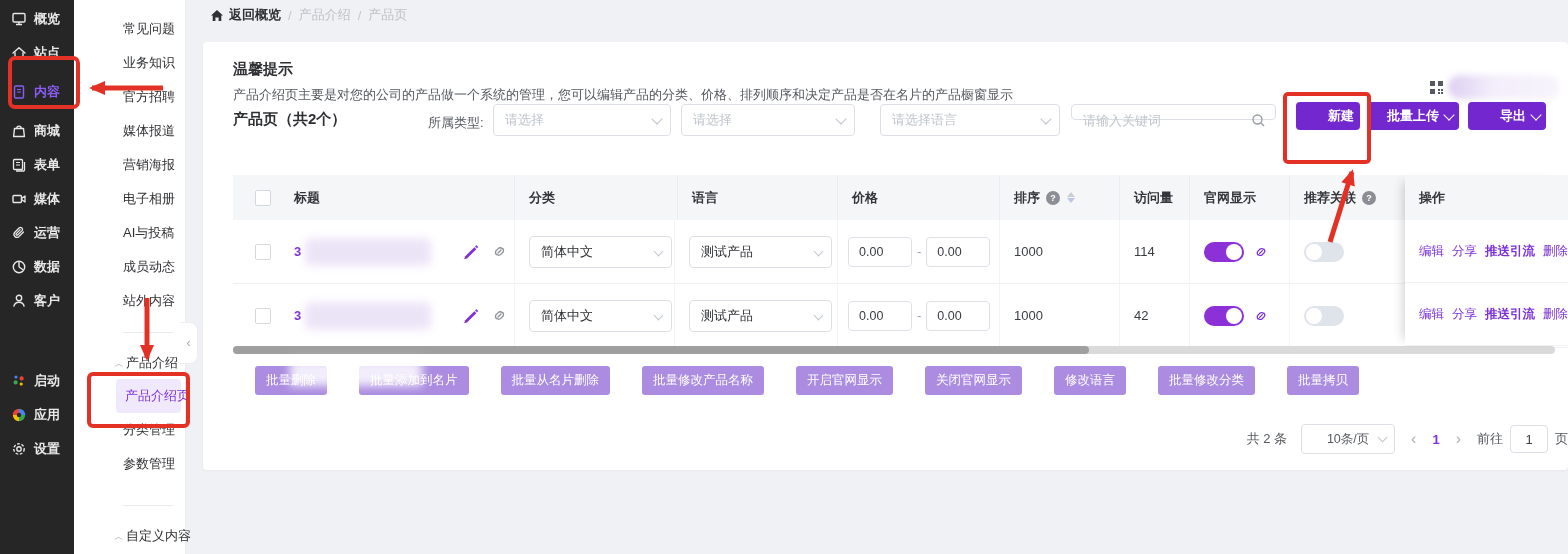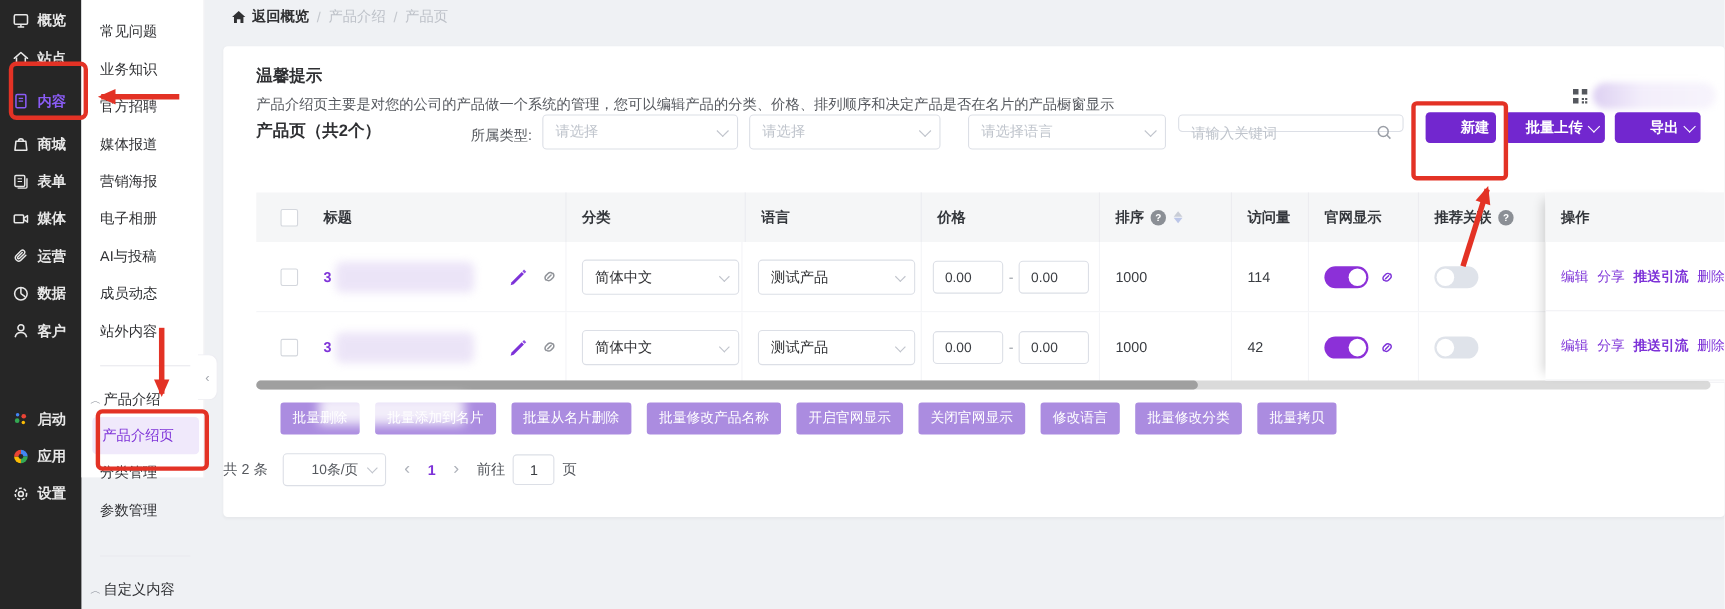--- a/index.html
+++ b/index.html
@@ -9,21 +9,21 @@
   
   .rail{position:absolute;left:0;top:0;width:74px;height:554px;background:#262626;display:flex;flex-direction:column;padding-top:0;box-sizing:border-box;z-index:2;}
   .rail-item{display:flex;align-items:center;gap:7px;height:34px;padding-left:11px;color:#e8e8e8;font-size:13px;font-weight:700;cursor:pointer;flex:0 0 auto;}
   .rail-item .ric{width:16px;height:16px;display:inline-flex;align-items:center;justify-content:center;}
   .rail-item svg{display:block;}
   .rail-item.active{color:#8a5cf5;}
   .rail-spacer{flex:1 1 auto;}
   .rail-bottom{padding-bottom:88px;}
 
   
-  .submenu{position:absolute;left:74px;top:0;width:112px;height:434px;background:#ffffff;border-right:1px solid #ededf0;box-sizing:border-box;padding-top:12px;z-index:2;}
+  .submenu{position:absolute;left:74px;top:0;width:112px;height:554px;background:#ffffff;border-right:1px solid #ededf0;box-sizing:border-box;padding-top:12px;z-index:2;padding-left:32px;}
   .sm-item{height:34px;line-height:34px;padding-left:17px;font-size:13px;color:#2f3033;cursor:pointer;white-space:nowrap;}
   .sm-div{border-top:1px solid #e9e9ee;margin:14px 12px 14px 17px;}
   .sm-group{height:32px;line-height:32px;padding-left:8px;font-size:13px;color:#2f3033;font-weight:400;cursor:pointer;white-space:nowrap;}
   .sm-group .car{color:#8a8f99;font-size:10px;margin-right:2px;}
   .sm-item.active{background:#f0e9fb;color:#7d32d8;border-radius:4px;margin:0 4px 0 10px;padding-left:9px;height:34px;}
   .collapse-handle{position:absolute;left:180px;top:322px;width:17px;height:40px;background:#fff;border:1px solid #ececf1;border-left:none;border-radius:0 8px 8px 0;display:flex;align-items:center;justify-content:center;color:#a2a6ad;font-size:12px;cursor:pointer;z-index:3;}
 
   
   .main{position:absolute;left:186px;top:0;right:0;height:554px;}
   .breadcrumb{position:absolute;left:24px;top:6px;display:flex;align-items:center;gap:7px;font-size:13px;}
@@ -91,25 +91,25 @@
   .ops .ohead{height:45px;background:#f5f6f7;display:flex;align-items:center;padding-left:14px;font-size:13px;font-weight:700;color:#33363b;box-sizing:border-box;}
   .ops .orow{height:63px;display:flex;align-items:center;gap:8px;padding-left:14px;border-bottom:1px solid #f0f1f4;box-sizing:border-box;font-size:12.5px;}
   .alink{color:#7d32d8;cursor:pointer;white-space:nowrap;}
   .alink.strong{font-weight:700;}
 
   
   .hscroll{position:absolute;left:30px;top:304px;width:1322px;height:8px;background:#dadada;border-radius:4px;}
   .hscroll .thumb{position:absolute;left:0;top:0;width:856px;height:8px;background:#9f9f9f;border-radius:4px;cursor:pointer;}
 
   
-  .batch{position:absolute;left:52px;top:324px;display:flex;gap:14px;}
+  .batch{position:absolute;left:52px;top:324px;display:flex;gap:32px;}
   .bbtn{height:29px;padding:0 11px;background:#ab8ce0;border:none;border-radius:3px;color:#fff;font-size:12.5px;cursor:pointer;font-family:inherit;white-space:nowrap;}
 
   
-  .pager{position:absolute;left:0;right:0;top:370px;display:flex;align-items:center;justify-content:flex-start;gap:14px;font-size:13px;color:#55585e;}
+  .pager{position:absolute;left:0;right:0;top:382px;display:flex;align-items:center;justify-content:flex-end;gap:14px;font-size:13px;color:#55585e;}
   .psel{position:relative;width:92px;height:28px;border:1px solid #dcdfe6;border-radius:4px;display:flex;align-items:center;justify-content:center;color:#55585e;font-size:12.5px;cursor:pointer;background:#fff;}
   .psel .chev{position:absolute;right:8px;top:11px;width:6px;height:6px;border-right:1.4px solid #c0c4cc;border-bottom:1.4px solid #c0c4cc;transform:rotate(45deg);margin-top:-2px;}
   .parrow{color:#aeb2ba;font-size:16px;cursor:pointer;padding:0 2px;}
   .pnum{color:#7d32d8;font-weight:700;cursor:pointer;}
   .goto{display:flex;align-items:center;gap:7px;}
   .goto input{width:38px;height:28px;border:1px solid #dcdfe6;border-radius:4px;text-align:center;font-size:13px;color:#3a3d42;outline:none;font-family:inherit;box-sizing:border-box;}
 
   
   .anno{position:absolute;border:4px solid #e33225;border-radius:6px;z-index:9;pointer-events:none;}
   .overlay{position:absolute;left:0;top:0;z-index:9;pointer-events:none;}

